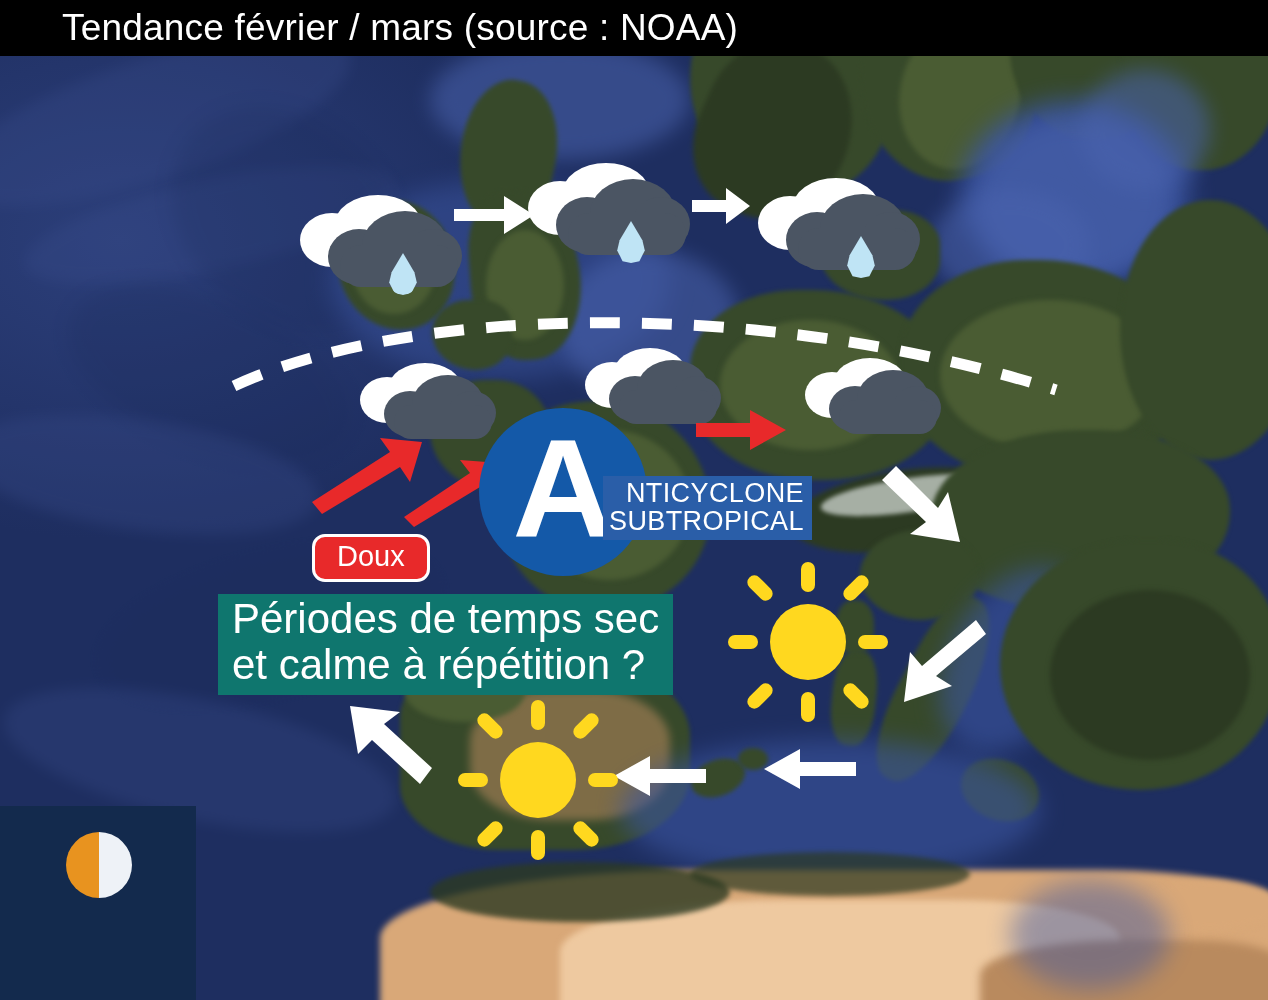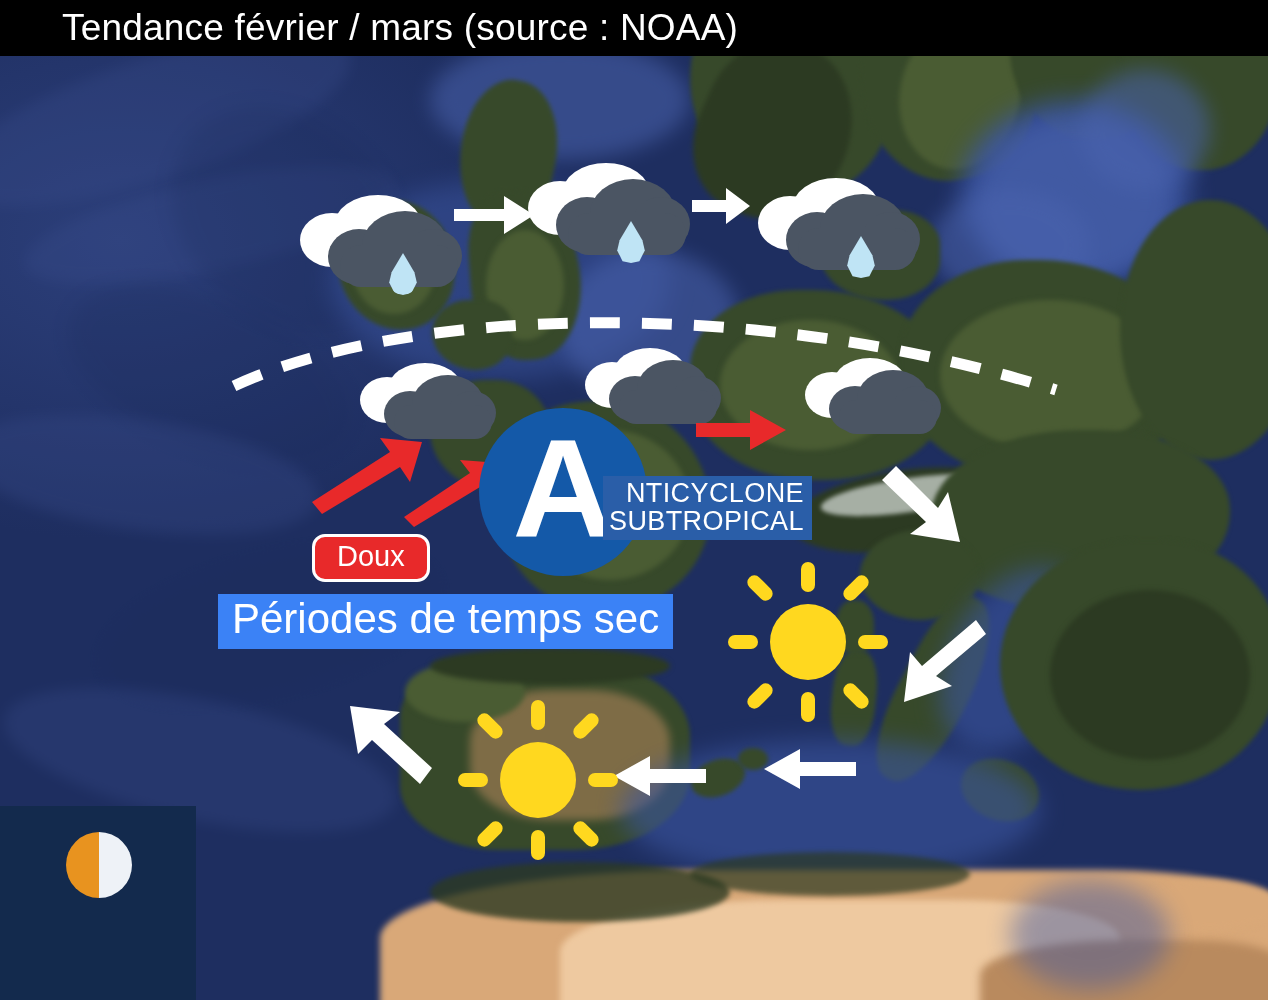--- a/index.html
+++ b/index.html
@@ -92,21 +92,21 @@
   .doux{
     position:absolute;left:312px;top:534px;
     background:#e8292a;border:3px solid #ffffff;border-radius:13px;
     padding:3px 22px 6px 22px;
   }
   .doux span{color:#fff;font-size:29px;font-weight:400;white-space:nowrap;}
 
   
   .caption{
     position:absolute;left:218px;top:594px;
-    background:#3b82f6;
+    background:#0f766e;
     padding:4px 14px 9px 14px;
     line-height:1.0;
   }
   .caption div{
     color:#fff;font-size:42px;font-weight:400;white-space:nowrap;
   }
   .caption .l2{margin-top:4px;}
 
   
   .logo{
@@ -345,20 +345,21 @@
     <div>NTICYCLONE</div>
     <div>SUBTROPICAL</div>
   </div>
 
   <div class="doux">
     <span>Doux</span>
   </div>
 
   <div class="caption">
     <div class="l1">Périodes de temps sec</div>
+    <div class="l2">et calme à répétition ?</div>
   </div>
 
   <div class="title-banner">
     <span>Tendance février / mars (source : NOAA)</span>
   </div>
 
   <div class="logo">
     <div class="logo-mark">
       <div class="logo-half-o"></div>
       <div class="logo-half-w"></div>

